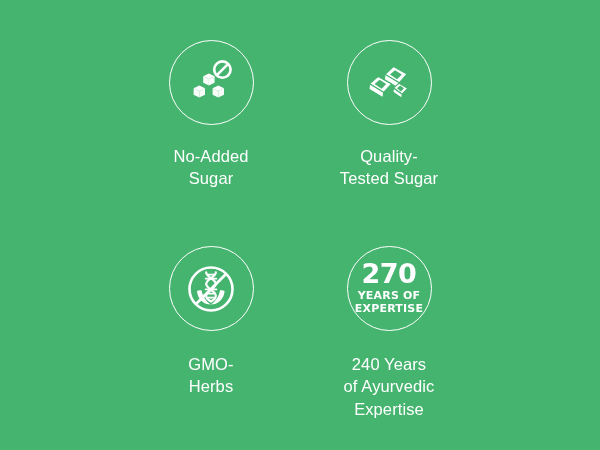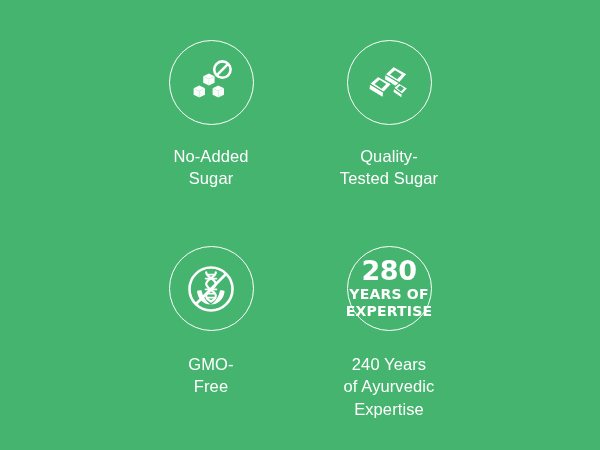--- a/index.html
+++ b/index.html
@@ -84,21 +84,21 @@
     font-family: "DejaVu Sans", sans-serif;
     font-weight: bold;
     font-size: 27px;
     letter-spacing: -0.5px;
     line-height: 0.95;
   }
   .years-sub {
     color: #ffffff;
     font-family: "DejaVu Sans", sans-serif;
     font-weight: bold;
-    font-size: 14px;
+    font-size: 11px;
     letter-spacing: 0.2px;
     line-height: 1.18;
     text-align: center;
     margin-top: 3px;
     white-space: pre-line;
   }
 </style>
 </head>
 <body>
 
@@ -190,27 +190,27 @@
               <line x1="24.0" x2="32.0" y1="13.6" y2="13.6"></line>
               <line x1="22.6" x2="33.4" y1="17.6" y2="17.6"></line>
               <line x1="22.6" x2="33.4" y1="28.4" y2="28.4"></line>
               <line x1="24.0" x2="32.0" y1="32.6" y2="32.6"></line>
               <line x1="25.2" x2="30.8" y1="36.6" y2="36.6"></line>
             </g>
           </svg>
         </span>
       </div>
       <div class="badge-caption">GMO-
-Free</div>
+Herbs</div>
     </div>
 
     <div class="badge-cell row-bottom">
       <div class="icon-ring">
         <div class="years-badge">
-          <div class="years-number">280</div>
+          <div class="years-number">270</div>
           <div class="years-sub">YEARS OF
 EXPERTISE</div>
         </div>
       </div>
       <div class="badge-caption">240 Years
 of Ayurvedic
 Expertise</div>
     </div>
 
   </div>

